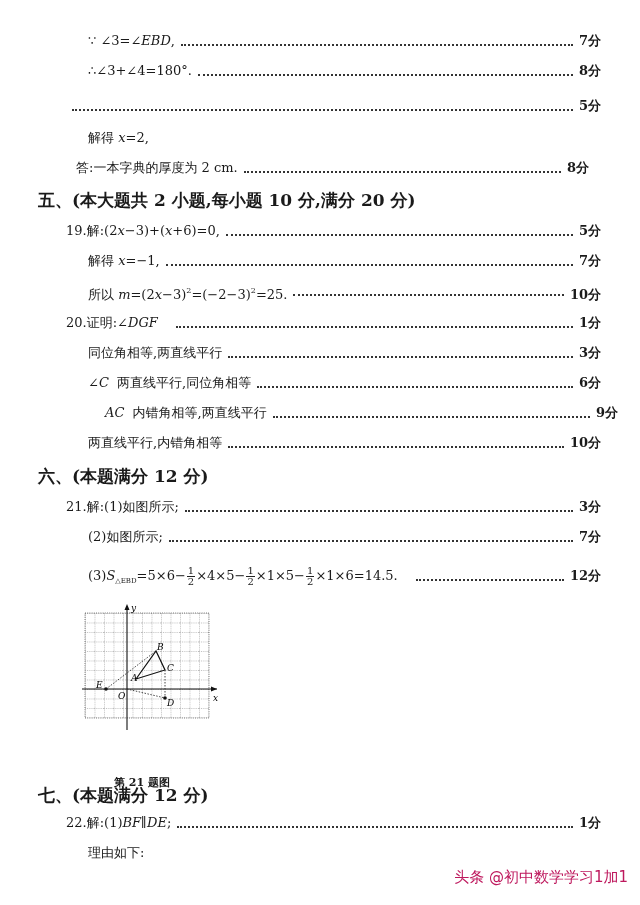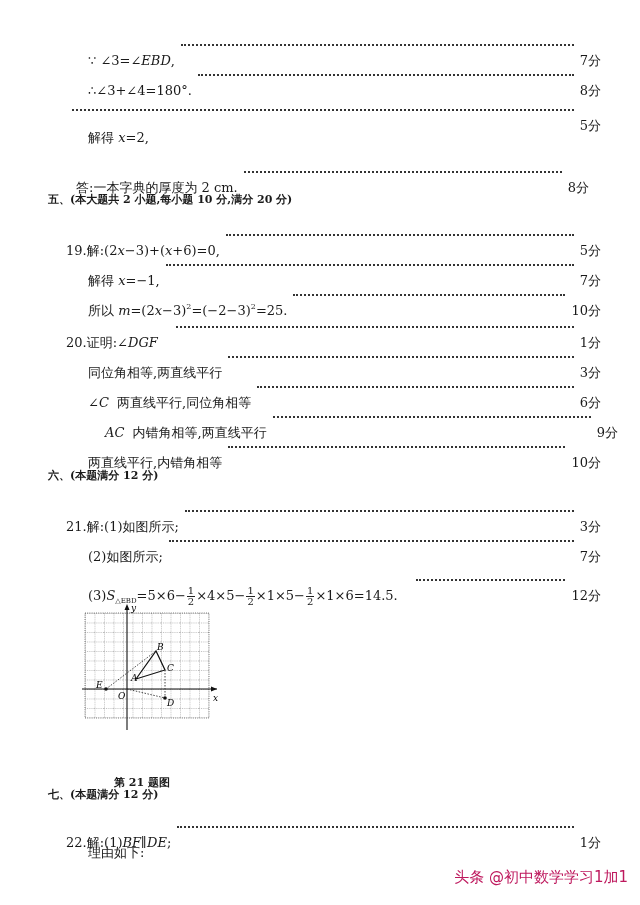--- a/index.html
+++ b/index.html
@@ -20,26 +20,26 @@
   }
   .line .txt { flex: 0 0 auto; }
   .line .dots {
     flex: 1 1 auto;
     margin: 0 6px;
     border-bottom: 2px dotted #333;
     height: 0;
     align-self: center;
     transform: translateY(4px);
   }
-  .line .score { flex: 0 0 auto; font-weight: normal; margin-top: 20px; }
+  .line .score { flex: 0 0 auto; font-weight: bold; }
   .section {
     position: absolute;
-    left: 48px;
+    left: 38px;
     font-weight: bold;
-    font-size: 11px;
+    font-size: 17px;
     height: 20px;
     line-height: 20px;
   }
   i { font-style: italic; }
   .frac {
     display: inline-flex;
     flex-direction: column;
     align-items: center;
     vertical-align: middle;
     font-size: 10px;

